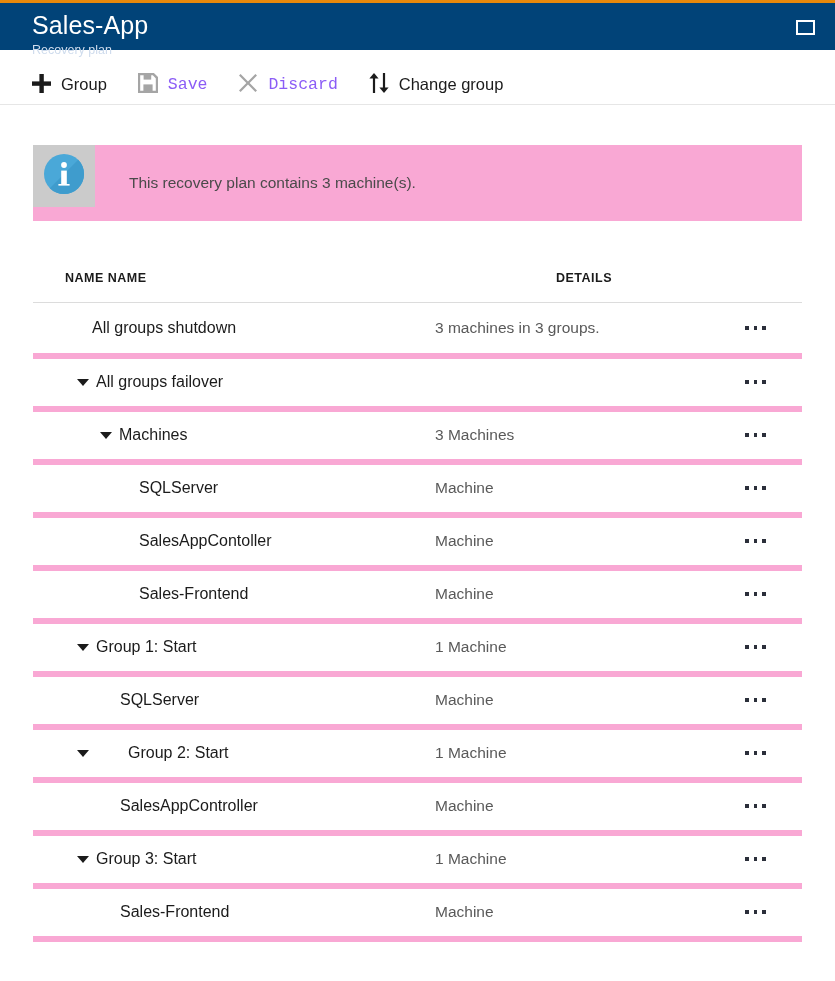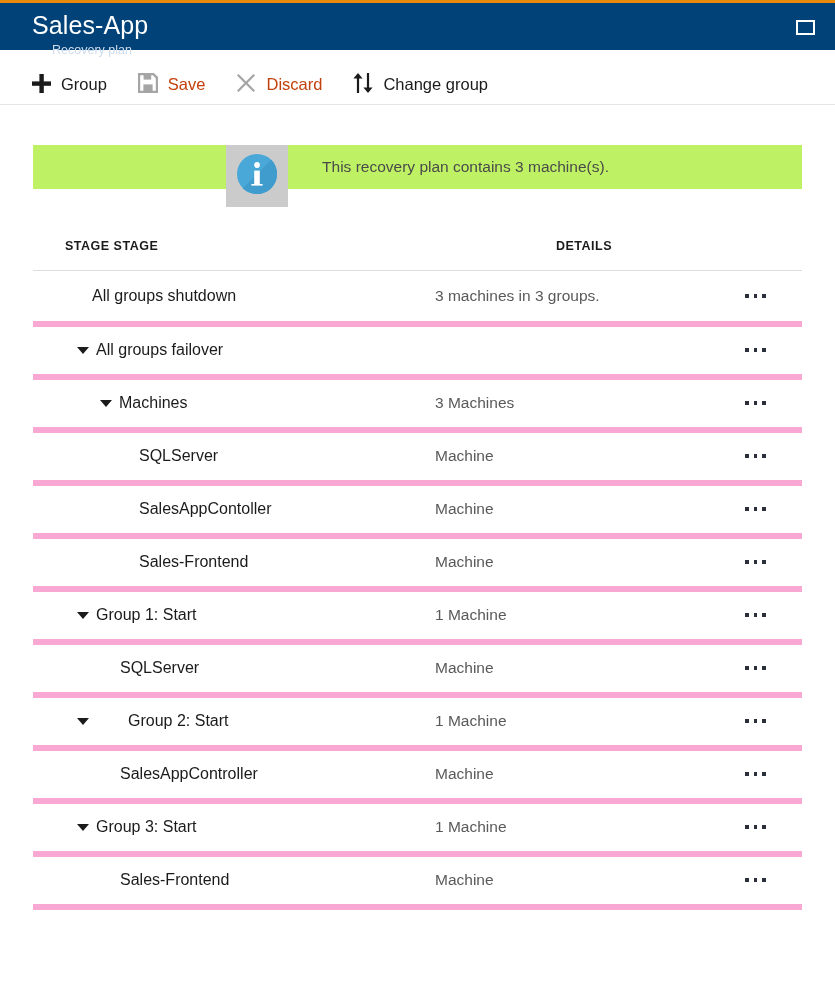--- a/index.html
+++ b/index.html
@@ -39,21 +39,20 @@
     line-height: 31px;
     font-weight: 400;
     letter-spacing: 0.1px;
   }
   .blade-subtitle {
     color: #cfdced;
     font-size: 12.5px;
     line-height: 16px;
     font-weight: 400;
     margin-top: 1px;
-    margin-left: 20px;
   }
   .window-btn {
     position: absolute;
     right: 18px;
     top: 12px;
     width: 24px;
     height: 24px;
     display: flex;
     align-items: center;
     justify-content: center;
@@ -83,41 +82,40 @@
     cursor: pointer;
     height: 34px;
     user-select: none;
   }
   .tb-cmd.disabled { cursor: default; }
   .tb-label {
     font-size: 16.5px;
     color: #1b1b1b;
     white-space: nowrap;
   }
-  .tb-cmd.disabled .tb-label { color: #c2410c; }
+  .tb-cmd.disabled .tb-label { color: #8b5cf6; font-family: Liberation Mono, monospace; }
   .tb-ico {
     width: 22px;
     height: 22px;
     display: flex;
     align-items: center;
     justify-content: center;
     flex: 0 0 auto;
   }
   .tb-ico svg { display: block; }
 
   
   .info-wrap {
     padding: 40px 0 0 33px;
   }
   .info-banner {
     display: flex;
     width: 769px;
-    height: 44px;
-    background: #bef264;
-    justify-content: center;
+    height: 76px;
+    background: #f9a8d4;
   }
   .info-icon-cell {
     width: 62px;
     height: 62px;
     background: #cbcbcb;
     display: flex;
     align-items: center;
     justify-content: center;
     flex: 0 0 auto;
   }
@@ -271,21 +269,21 @@
 
   <div class="table-wrap">
     <table class="tbl">
       <colgroup>
         <col class="col-stage">
           <col class="col-detail">
           <col class="col-menu">
       </colgroup>
       <thead>
         <tr>
-          <th class="c-stage">STAGE STAGE</th>
+          <th class="c-stage">NAME NAME</th>
           <th class="c-details">DETAILS</th>
           <th></th>
         </tr>
       </thead>
       <tbody id="tbody">
           <tr>
             <td>
               <div class="stage-cell" style="padding-left: 59px;">
                 <span>All groups shutdown</span>
               </div>

